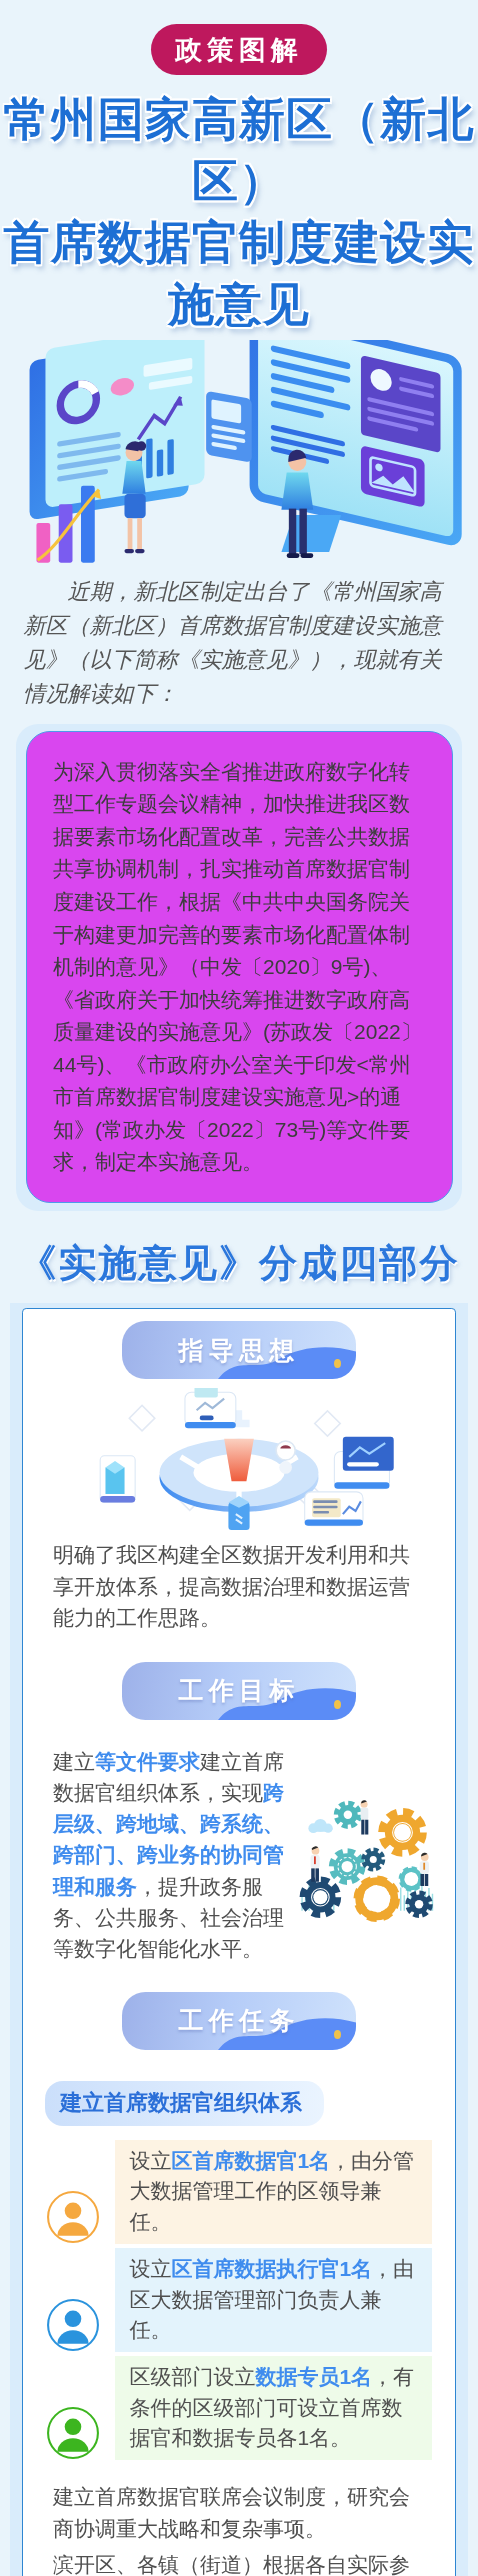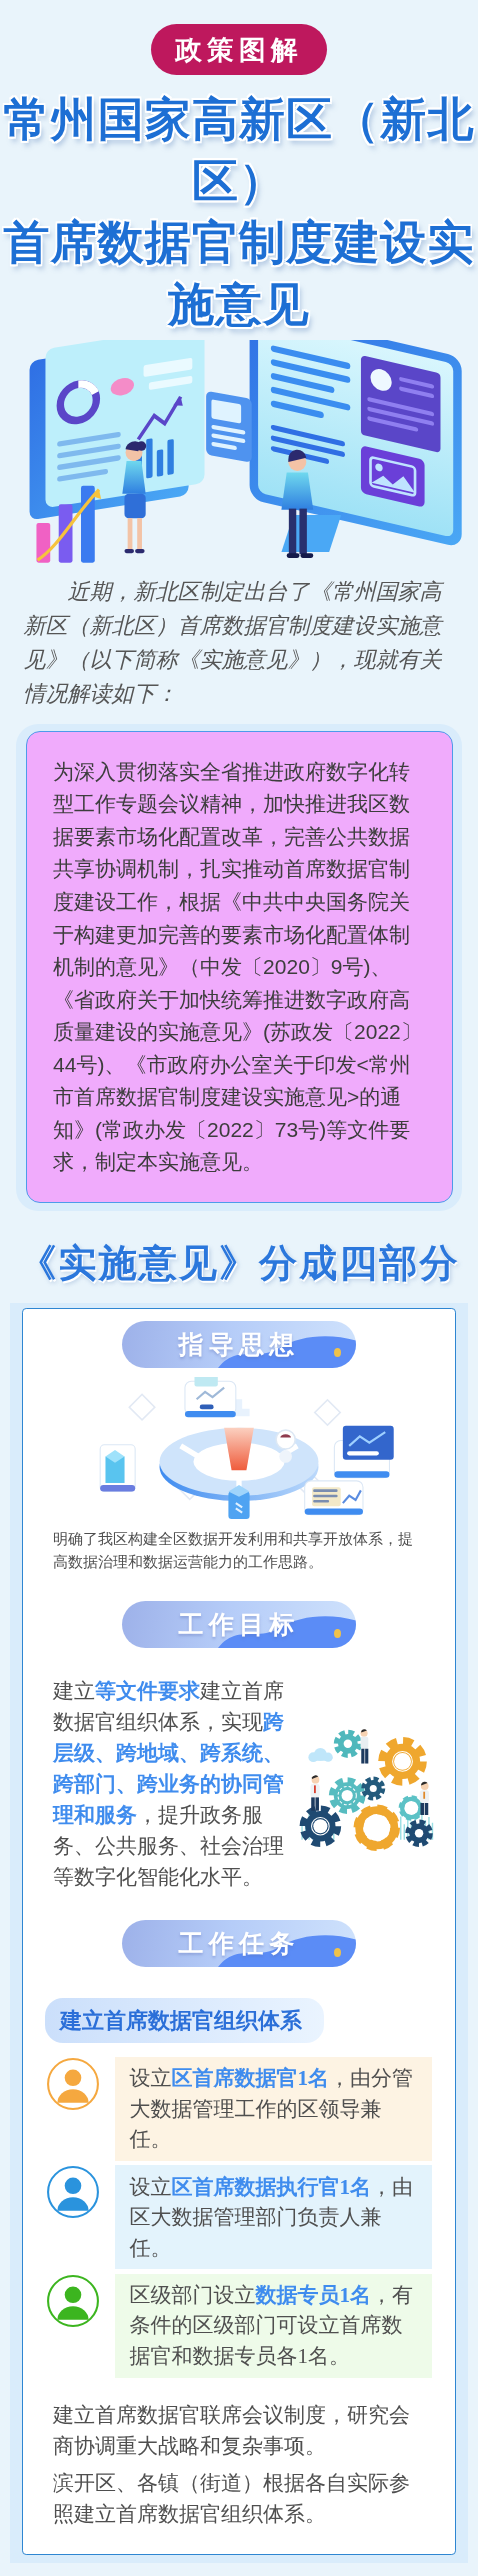--- a/index.html
+++ b/index.html
@@ -27,64 +27,64 @@
   .hero{display:block;margin:0 auto;}
   
   .intro{margin:7.4px 23.4px 0;font-size:22px;line-height:1.55;text-indent:2em;color:#555;font-style:italic;}
   
   .quotewrap{position:relative;margin:19px 25.5px 0;}
   .quotewrap::before{
     content:"";position:absolute;left:-9.6px;right:-9.6px;top:-7.4px;bottom:-7.4px;
     background:#d9ecfb;border-radius:22px;
   }
   .quote{
-    position:relative;background:#f0abfc;border:1.6px solid #4d9bea;border-radius:14px;
+    position:relative;background:#d946ef;border:1.6px solid #4d9bea;border-radius:24px;
     padding:23.4px 26.6px;font-size:21px;line-height:1.55;color:#3d3d3d;margin-top:20px;
   }
   
   .divider{
     margin:35px 0 0;text-align:center;
     font-family:"Liberation Serif","DejaVu Serif",serif;font-weight:900;
     font-size:38px;color:#2b77dc;letter-spacing:2.1px;
     text-shadow:1.1px 1.6px 0 #fff,2.1px 3.2px 4.2px rgba(110,145,195,.4);
   }
   
   .cardwrap{position:relative;margin:19px 22px 0;}
   .cardwrap::before{
     content:"";position:absolute;left:-11.7px;right:-11.7px;top:-5.3px;bottom:-7.4px;
     background:#d9ecfb;
   }
   .card{position:relative;background:#fff;border:1.1px solid #2e86d2;border-radius:4.2px;padding:11.7px 0 24.4px;}
   
   .banner{
-    position:relative;width:234px;height:47px;margin:0 auto;border-radius:23.4px;
+    position:relative;width:234px;height:58px;margin:0 auto;border-radius:23.4px;
     overflow:hidden;display:flex;align-items:center;justify-content:center;
     background:linear-gradient(100deg,#9db1e9 0%,#b5ccf8 45%,#cfe2fc 100%);
   }
   .banner .wave{position:absolute;right:0;bottom:0;width:138px;height:38px;}
   .banner .dot{position:absolute;right:15px;bottom:10.6px;width:7px;height:9px;border-radius:50%;background:#f0c24a;}
   .banner .label{
     position:relative;color:#fff;font-family:"Liberation Serif","DejaVu Serif",serif;
     font-weight:900;font-size:25px;letter-spacing:5.3px;
     text-shadow:0 1.6px 2.7px rgba(90,110,180,.4);
   }
   
   .g-illu{display:block;margin:8.5px auto 0;}
-  .cardtext{margin:9.6px 30px 0;font-size:15px;line-height:1.5;color:#4f4f4f;}
+  .cardtext{margin:9.6px 30px 0;font-size:21px;line-height:1.5;color:#4f4f4f;}
   .hl{color:#3f8cee;font-weight:bold;}
   .goals{display:flex;align-items:flex-start;margin:26.6px 19px 0 30px;}
   .goals .gtext{flex:0 0 242px;margin:0;font-size:21px;line-height:1.48;}
   .goals svg{flex:1;margin-top:19px;}
   .subpill{
     display:inline-block;margin:31px 0 0 22px;padding:7.4px 22px 7.4px 15px;
     background:linear-gradient(90deg,#cbdffb,#eaf4ff);border-radius:18px;
     color:#2b6fd8;font-weight:bold;font-size:22px;
   }
   .bullets{margin:14px 23.4px 0;display:flex;flex-direction:column;gap:4.2px;}
-  .bullet{display:flex;align-items:flex-start;gap:15px;font-family:Liberation Serif, serif;}
+  .bullet{display:flex;align-items:flex-end;gap:15px;}
   .bullet .icon{flex:0 0 54px;height:54px;}
   .bullet .btext{flex:1;padding:6.4px 14px;font-size:21px;line-height:1.45;}
   .bullet.orange .icon{color:#f5a83f;} .bullet.orange .btext{background:#fdf3e3;}
   .bullet.blue   .icon{color:#2a93dd;} .bullet.blue   .btext{background:#e3f3fc;}
   .bullet.green  .icon{color:#3cb51f;} .bullet.green  .btext{background:#eefbe9;}
   .taskp{margin:21px 30px 0;font-size:21px;line-height:1.5;}
   .taskp + .taskp{margin-top:5.3px;}
   .mt-banner{margin-top:28px;}
 </style>
 </head>

